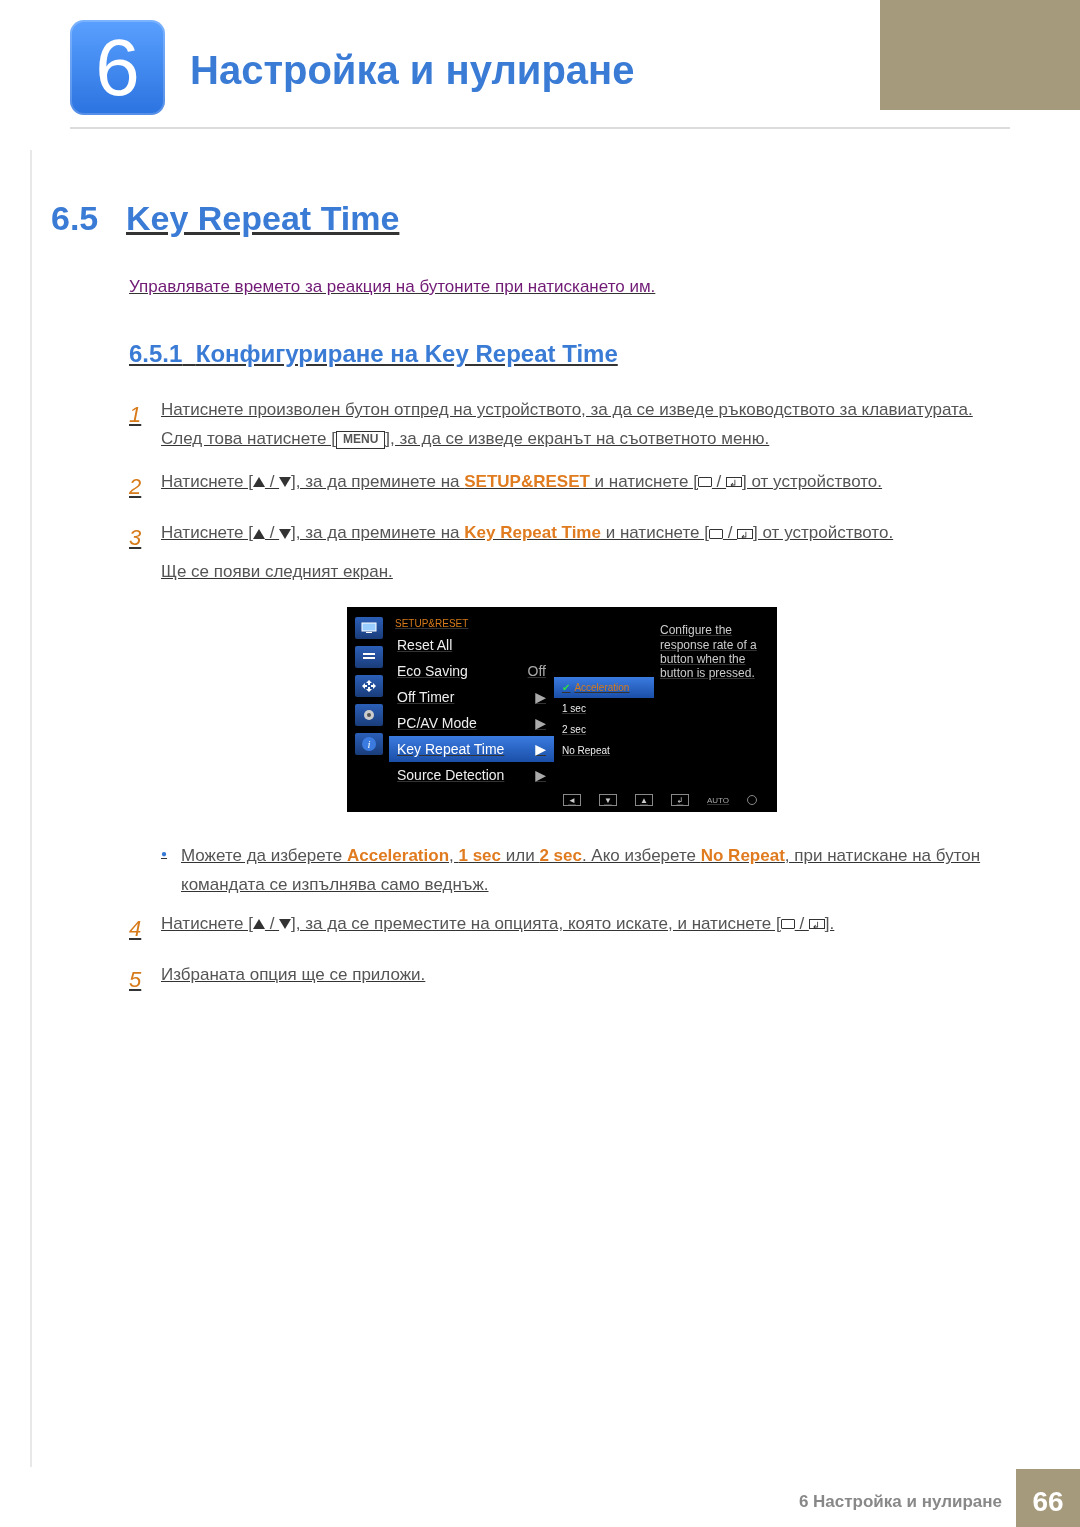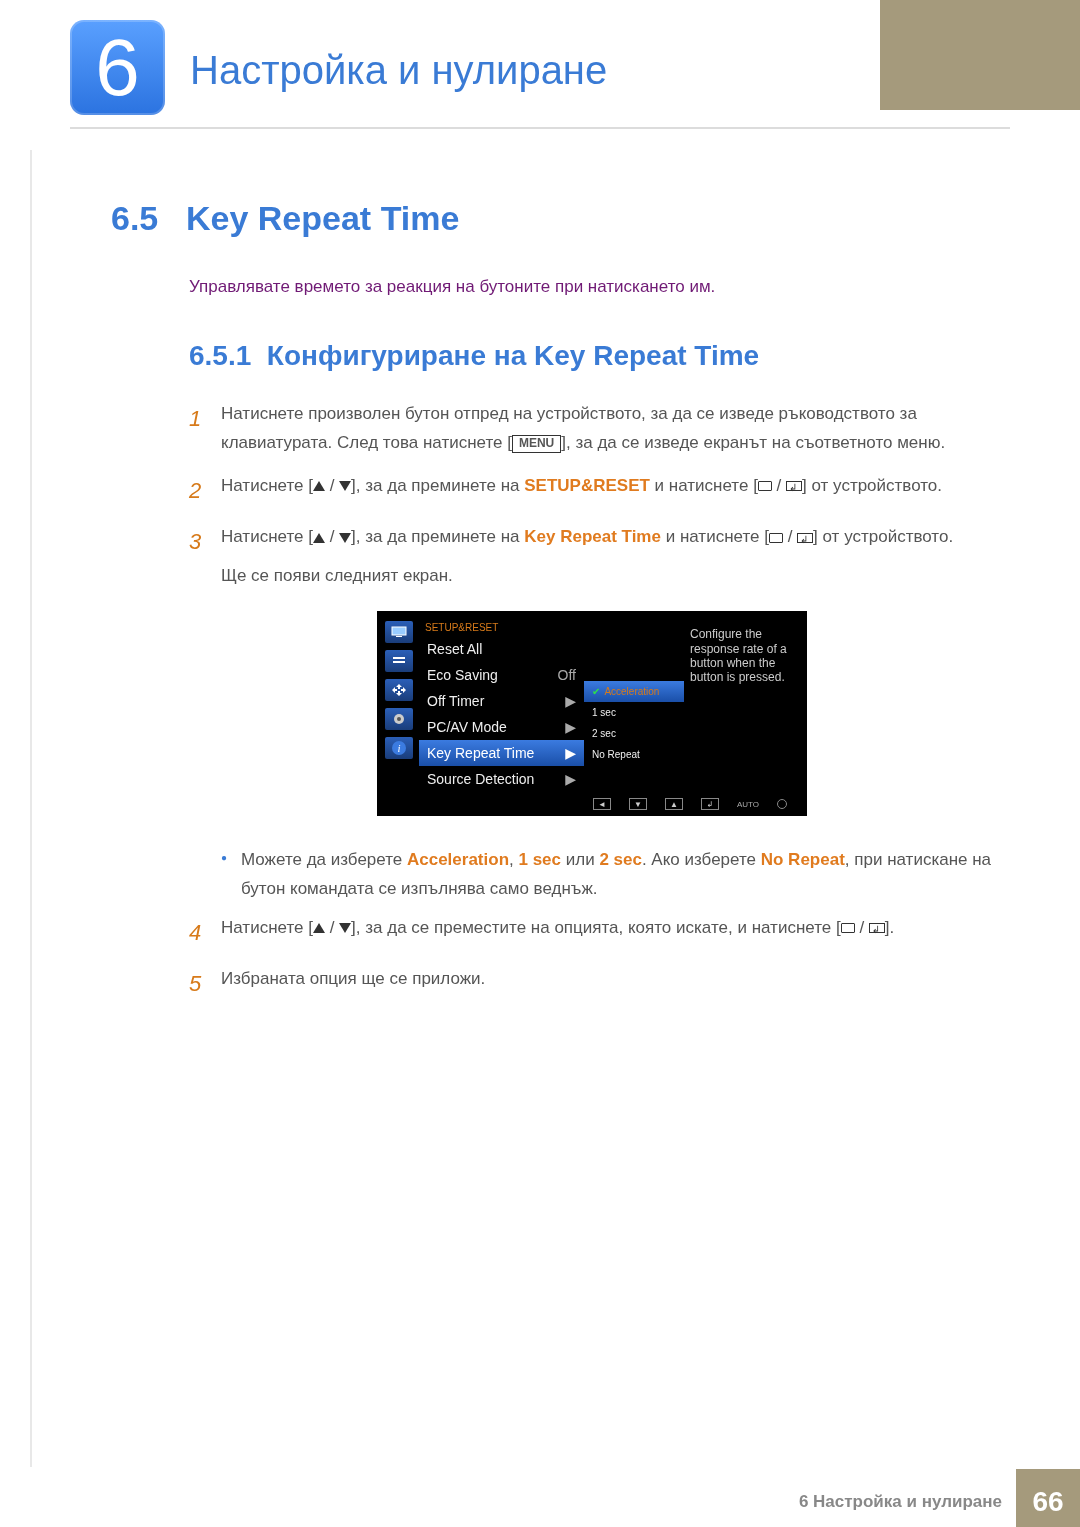--- a/index.html
+++ b/index.html
@@ -31,33 +31,33 @@
     font-weight: 300;
     display: flex;
     align-items: center;
     justify-content: center;
     margin-right: 25px;
     position: relative;
     box-shadow: inset 0 0 0 2px rgba(255,255,255,0.2);
   }
   .chapter-title {
     font-size: 40px;
-    font-weight: 400;
+    font-weight: 700;
     color: #3a7bd5;
     margin-top: 28px;
     text-align: center;
   }
   .hr { border: none; border-top: 2px solid #dcdcdc; margin: 12px 70px 0 70px; }
 
-  .content { padding: 70px 85px 0 111px; }
+  .content { padding: 70px 85px 0 51px; text-decoration: underline; }
 
   .h65 { font-size: 34px; color: #3a7bd5; font-weight: 600; margin-bottom: 35px; }
   .h65 .num { display:inline-block; width: 75px; }
   .intro { font-size: 17px; color: #701a75; margin-left: 78px; margin-bottom: 40px; line-height: 1.6;}
-  .h651 { font-size: 28px; color: #3a7bd5; font-weight: 600; margin-left: 78px; margin-bottom: 28px; }
+  .h651 { font-size: 24px; color: #3a7bd5; font-weight: 600; margin-left: 78px; margin-bottom: 28px; }
 
   .steps { margin-left: 78px; }
   .step { display: flex; margin-bottom: 14px; font-size: 17px; line-height: 1.7; color: #555;}
   .step-num { font-style: italic; color: #d77a1a; font-size: 22px; width: 32px; flex-shrink: 0; font-weight: 400;}
   .step-body { flex: 1; }
   .orange { color: #e07b1f; font-weight: 700; }
   .menu-box { border: 1.5px solid #333; padding: 1px 6px; font-size: 12px; font-weight: 700; display:inline-flex; align-items:center; height:18px; vertical-align: middle;}
 
   .osd-wrap { display:flex; justify-content:center; margin: 20px 0 30px 0;}
   .osd {

